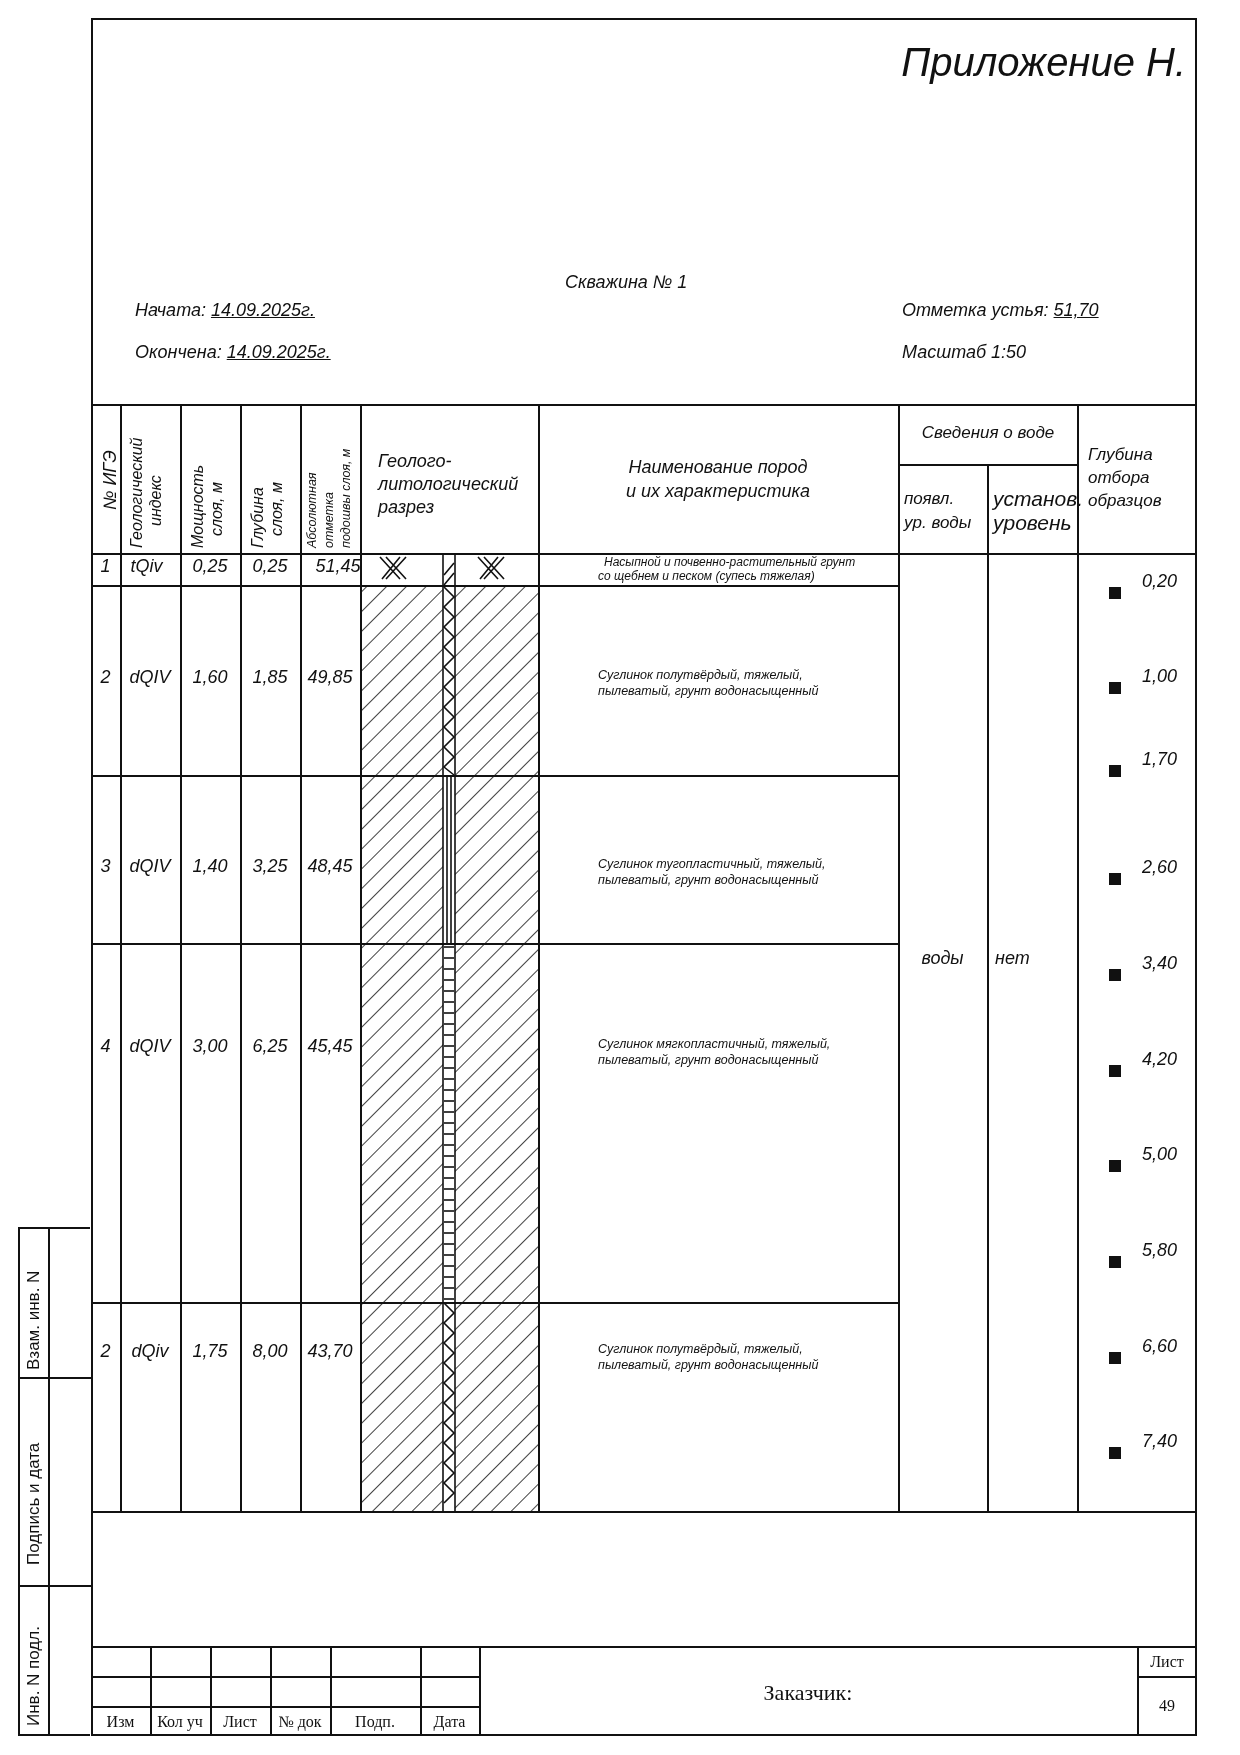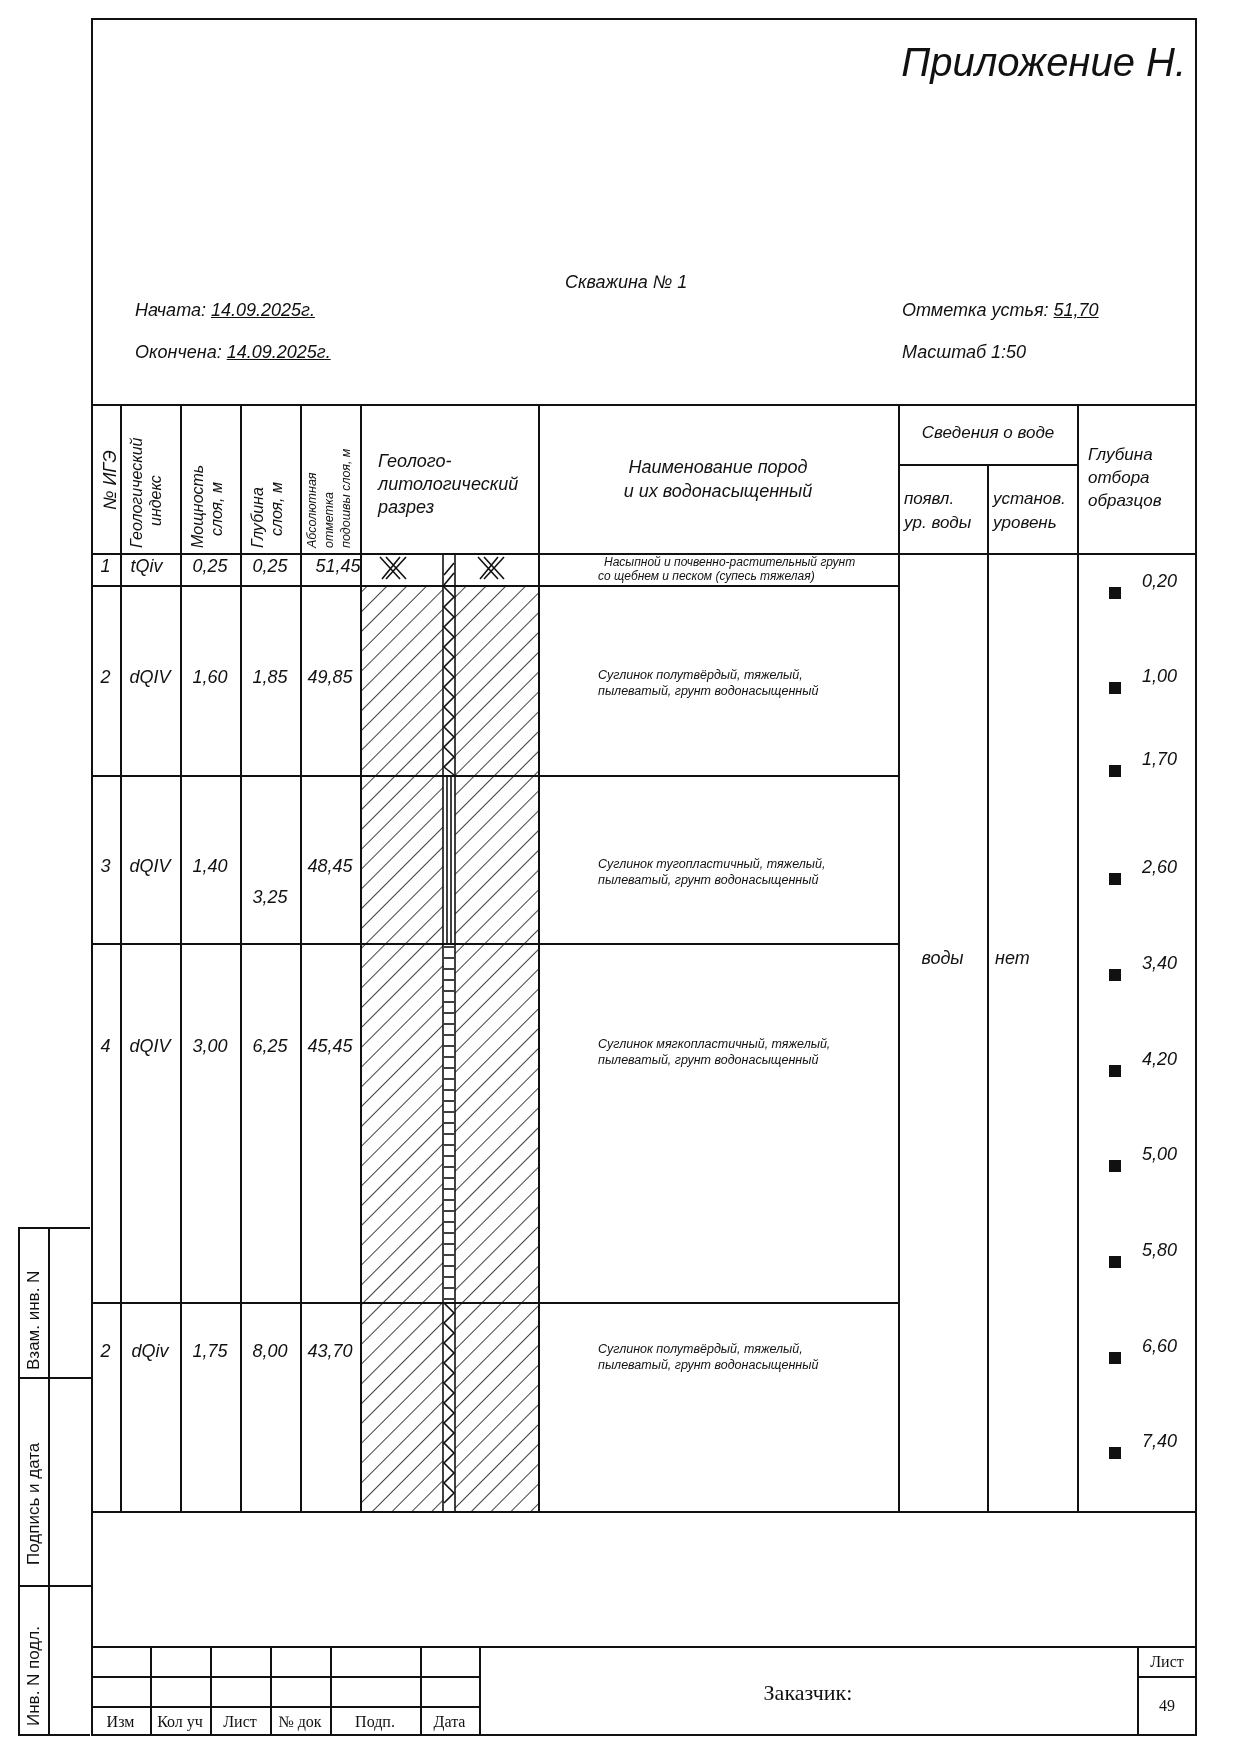--- a/index.html
+++ b/index.html
@@ -80,28 +80,28 @@
   <div>отметка</div>
   <div>подошвы слоя, м</div>
 </div>
 <div class="hdr" style="left:378px;top:450px;font-size:18px;line-height:23px;">
   <div>Геолого-</div>
   <div>литологический</div>
   <div>разрез</div>
 </div>
 <div class="hdr" style="left:538px;width:360px;top:455px;text-align:center;font-size:18px;line-height:24px;">
   <div>Наименование пород</div>
-  <div>и их водонасыщенный</div>
+  <div>и их характеристика</div>
 </div>
 <div class="hdr" style="left:898px;width:180px;top:422px;text-align:center;font-size:17px;">Сведения о воде</div>
 <div class="hdr" style="left:904px;top:487px;font-size:17px;line-height:24px;">
   <div>появл.</div>
   <div>ур. воды</div>
 </div>
-<div class="hdr" style="left:993px;top:487px;font-size:17px;line-height:24px;">
+<div class="hdr" style="left:993px;top:487px;font-size:21px;line-height:24px;">
   <div>установ.</div>
   <div>уровень</div>
 </div>
 <div class="hdr" style="left:1088px;top:443px;font-size:17px;line-height:23px;">
   <div>Глубина</div>
   <div>отбора</div>
   <div>образцов</div>
 </div>
 
 <svg class="abs" style="left:360px;top:553px;" width="180" height="960">
@@ -187,21 +187,21 @@
       <div class="cell" style="left: 300px; width: 60px; top: 667px;">49,85</div>
       <div class="desc" style="left: 598px; top: 667px;">
         <div>Суглинок полутвёрдый, тяжелый,</div>
         <div>пылеватый, грунт водонасыщенный</div>
       </div>
     </div>
     <div>
       <div class="cell" style="left: 91px; width: 29px; top: 856px;">3</div>
       <div class="cell" style="left: 120px; width: 60px; top: 856px;">dQIV</div>
       <div class="cell" style="left: 180px; width: 60px; top: 856px;">1,40</div>
-      <div class="cell" style="left: 240px; width: 60px; top: 856px; margin-top: 31px;">3,25</div>
+      <div class="cell" style="left: 240px; width: 60px; top: 856px;">3,25</div>
       <div class="cell" style="left: 300px; width: 60px; top: 856px;">48,45</div>
       <div class="desc" style="left: 598px; top: 856px;">
         <div>Суглинок тугопластичный, тяжелый,</div>
         <div>пылеватый, грунт водонасыщенный</div>
       </div>
     </div>
     <div>
       <div class="cell" style="left: 91px; width: 29px; top: 1036px;">4</div>
       <div class="cell" style="left: 120px; width: 60px; top: 1036px;">dQIV</div>
       <div class="cell" style="left: 180px; width: 60px; top: 1036px;">3,00</div>

